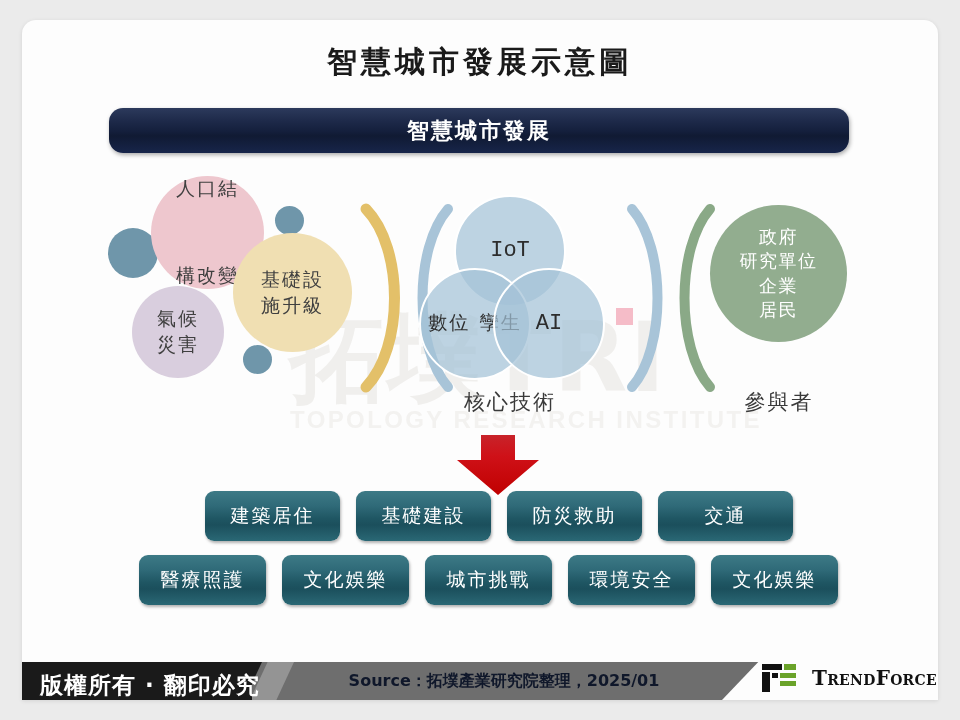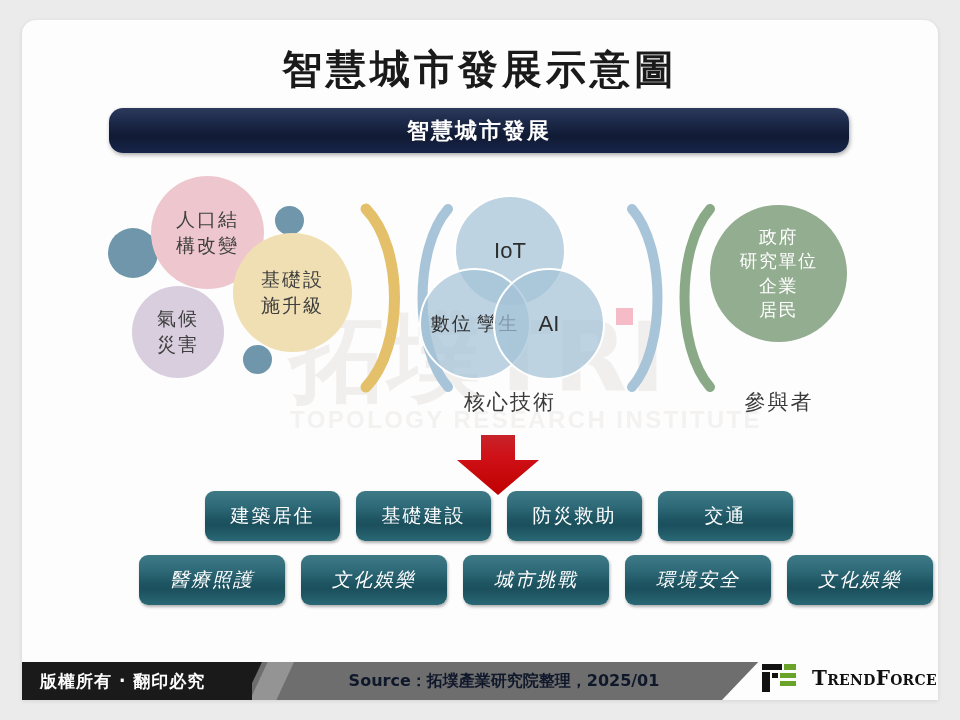--- a/index.html
+++ b/index.html
@@ -41,21 +41,21 @@
     color: #f3f2f0; letter-spacing: 2.4px;
     font-family: "Liberation Sans", sans-serif;
     white-space: nowrap;
   }
 
   
   #page-title {
     position: absolute; left: 0; top: 22px;
     width: 916px; text-align: center;
     font-family: "DejaVu Serif", "Liberation Serif", serif;
-    font-size: 40px; font-weight: bold;
+    font-size: 30px; font-weight: bold;
     color: #1a1a1a;
     letter-spacing: 4px;
     z-index: 5;
   }
 
   
   #banner {
     position: absolute; left: 87px; top: 88px;
     width: 740px; height: 45px;
     border-radius: 14px;
@@ -79,38 +79,38 @@
     border-radius: 50%;
     display: flex; flex-direction: column;
     align-items: center; justify-content: center;
     text-align: center;
     line-height: 1.35;
     font-family: "DejaVu Sans", sans-serif;
   }
   .bubble span { display: block; white-space: nowrap; }
 
   #b-pop  { left: 129px; top: 156px; width: 113px; height: 113px;
-            background: #eec7ce; color: #404040; font-size: 19px; letter-spacing: 2px; }
+            background: #eec7ce; color: #404040; font-size: 19px; letter-spacing: 2px; justify-content: space-between; }
   #b-clim { left: 110px; top: 266px; width: 92px;  height: 92px;
             background: #d9cede; color: #404040; font-size: 19px; letter-spacing: 2px; }
   #b-infra{ left: 211px; top: 213px; width: 119px; height: 119px;
             background: #f0dfb2; color: #404040; font-size: 19px; letter-spacing: 2px; }
 
   .dot { position: absolute; border-radius: 50%; background: #6f96aa; }
   #dot-1 { left: 86px;  top: 208px; width: 50px; height: 50px; }
   #dot-2 { left: 253px; top: 186px; width: 29px; height: 29px; }
   #dot-3 { left: 221px; top: 325px; width: 29px; height: 29px; }
 
   .venn {
     position: absolute; border-radius: 50%;
     background: rgba(163,194,215,0.72);
     border: 2px solid #ffffff;
     display: flex; align-items: center; justify-content: center;
     text-align: left;
-    font-family: Liberation Sans, sans-serif;
+    font-family: Liberation Mono, monospace;
     line-height: 1.3;
   }
   #v-iot  { left: 432px; top: 175px; width: 108px; height: 108px; }
   #v-dt   { left: 397px; top: 248px; width: 108px; height: 108px; }
   #v-ai   { left: 471px; top: 248px; width: 108px; height: 108px; }
   #v-iot  span { font-size: 22px; color: #2d2d2d; }
   #v-ai   span { font-size: 22px; color: #2d2d2d; }
   #v-dt   span { font-size: 19px; color: #2d2d2d; letter-spacing: 2px; }
   #v-dt, #v-ai { z-index: 2; }
   #v-iot { z-index: 1; }
@@ -147,21 +147,21 @@
     border-radius: 9px;
     background: linear-gradient(to bottom,
        #3d7a86 0%, #2f6a78 30%, #1f5663 55%, #1b4f5c 68%, #2a6875 100%);
     color: #ffffff;
     display: flex; align-items: center; justify-content: center;
     font-size: 19px; letter-spacing: 2px;
     font-family: "DejaVu Sans", sans-serif;
     box-shadow: 1px 2px 3px rgba(0,0,0,0.30);
   }
   .obox.w4 { width: 135px; }
-  .obox.w2 { width: 146px; font-style: italic; }
+  .obox.w2 { width: 127px; }
 
   
   #footer { position: absolute; left: 0; top: 636px; width: 916px; height: 44px; z-index: 8; }
   #foot-gray {
     position: absolute; left: 0; top: 6px; width: 916px; height: 38px;
     background: #6e6e6e;
   }
   #foot-black {
     position: absolute; left: 0; top: 6px; width: 230px; height: 38px;
     background: #1a1a1a;
@@ -171,21 +171,21 @@
     background: #1a1a1a;
     clip-path: polygon(0 0, 100% 0, 55% 100%, 0 100%);
   }
   #foot-gray-slant {
     position: absolute; left: 228px; top: 6px; width: 44px; height: 38px;
     background: #949494;
     clip-path: polygon(40% 0, 100% 0, 60% 100%, 0 100%);
   }
   #copyright-tag {
     position: absolute; left: 18px; top: 14px;
-    color: #ffffff; font-size: 17px; font-weight: bold;
+    color: #ffffff; font-size: 23px; font-weight: bold;
     letter-spacing: 1px;
     font-family: "DejaVu Sans", sans-serif;
   }
   #source-text {
     position: absolute; left: 272px; top: 15px; width: 420px;
     text-align: center;
     color: #0f172a; font-size: 16px; font-weight: bold;
     font-family: "DejaVu Sans", sans-serif;
   }
   #logo-panel {

